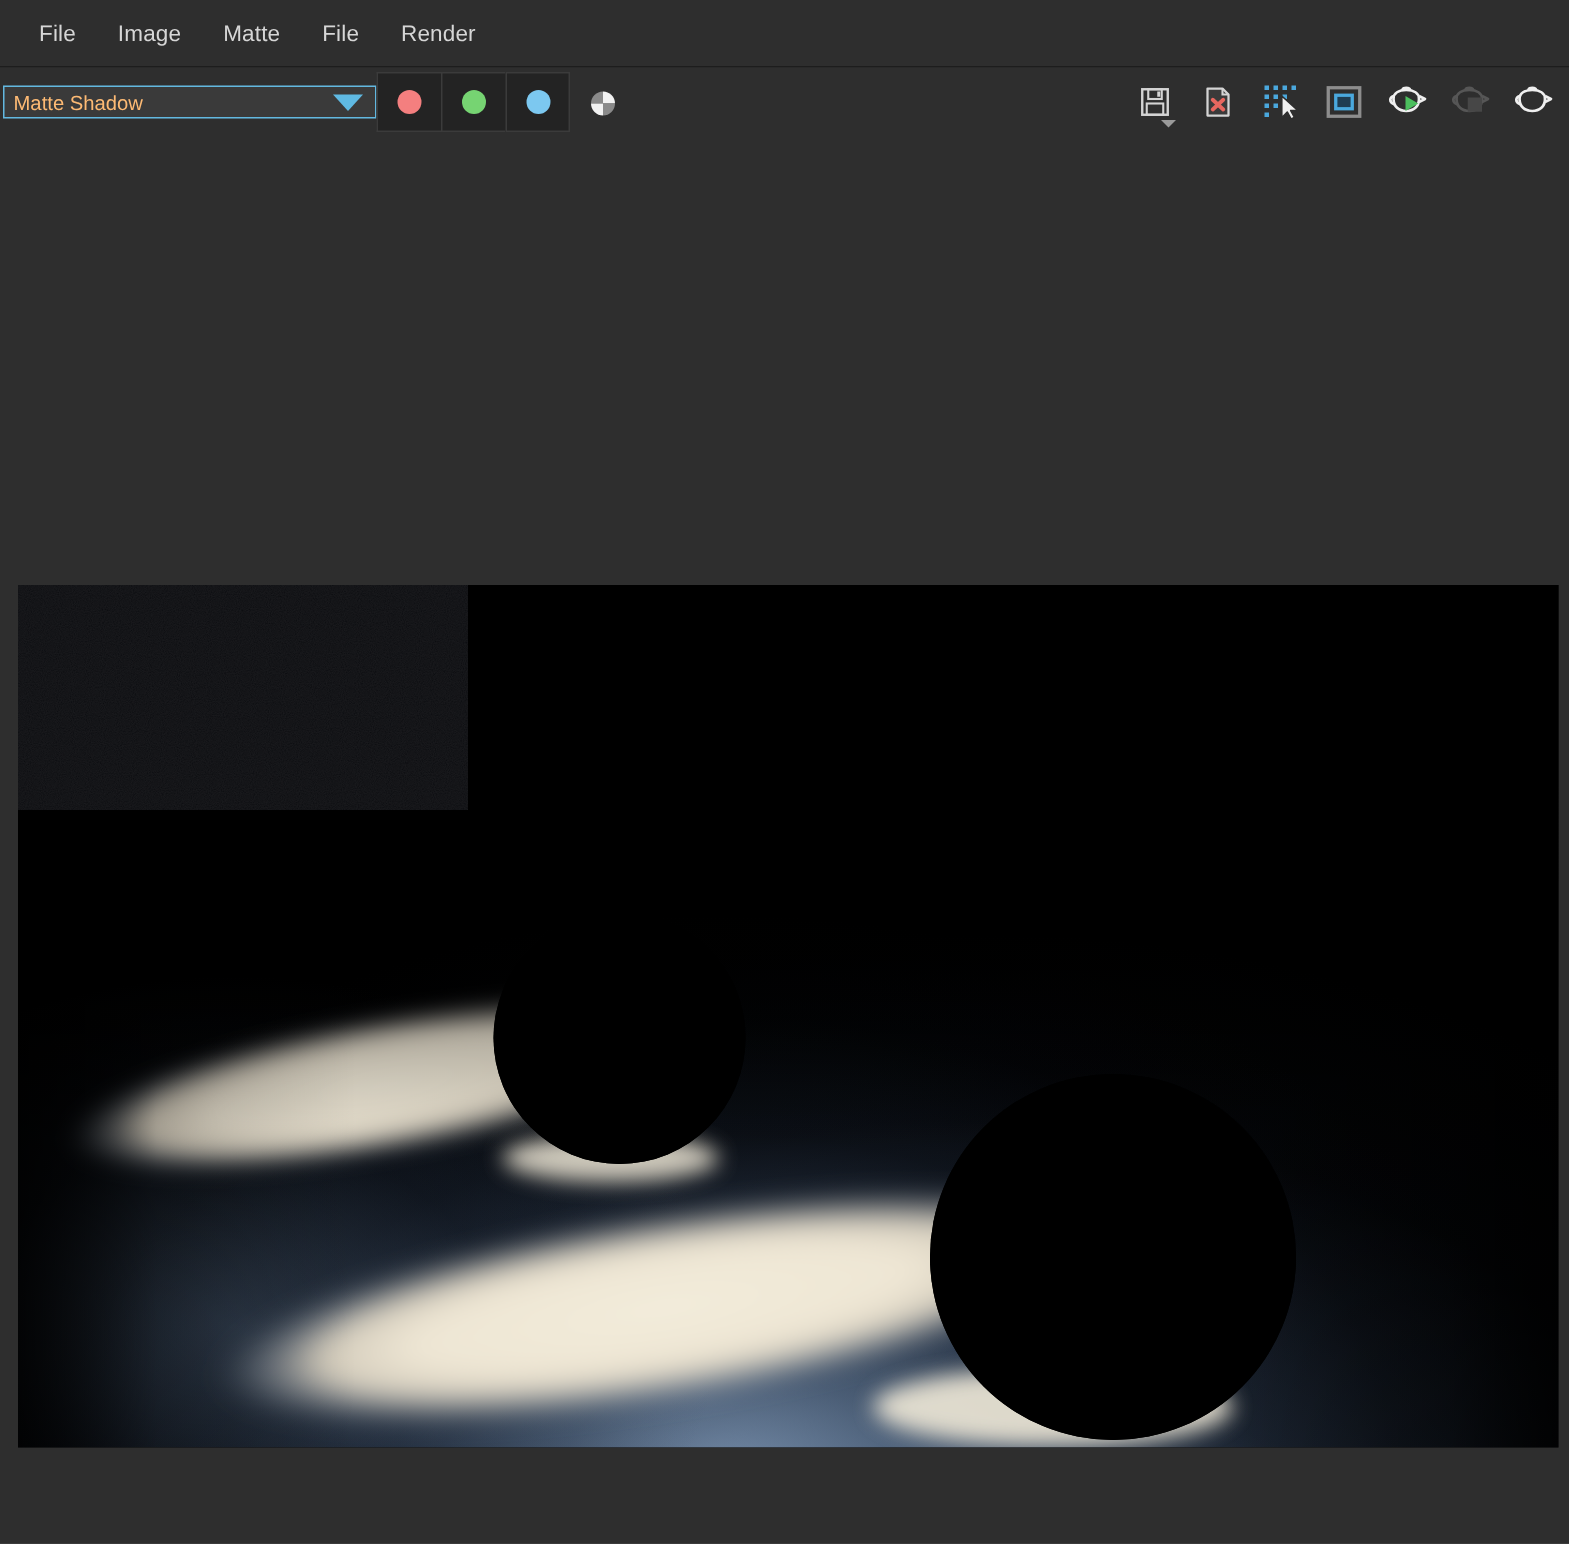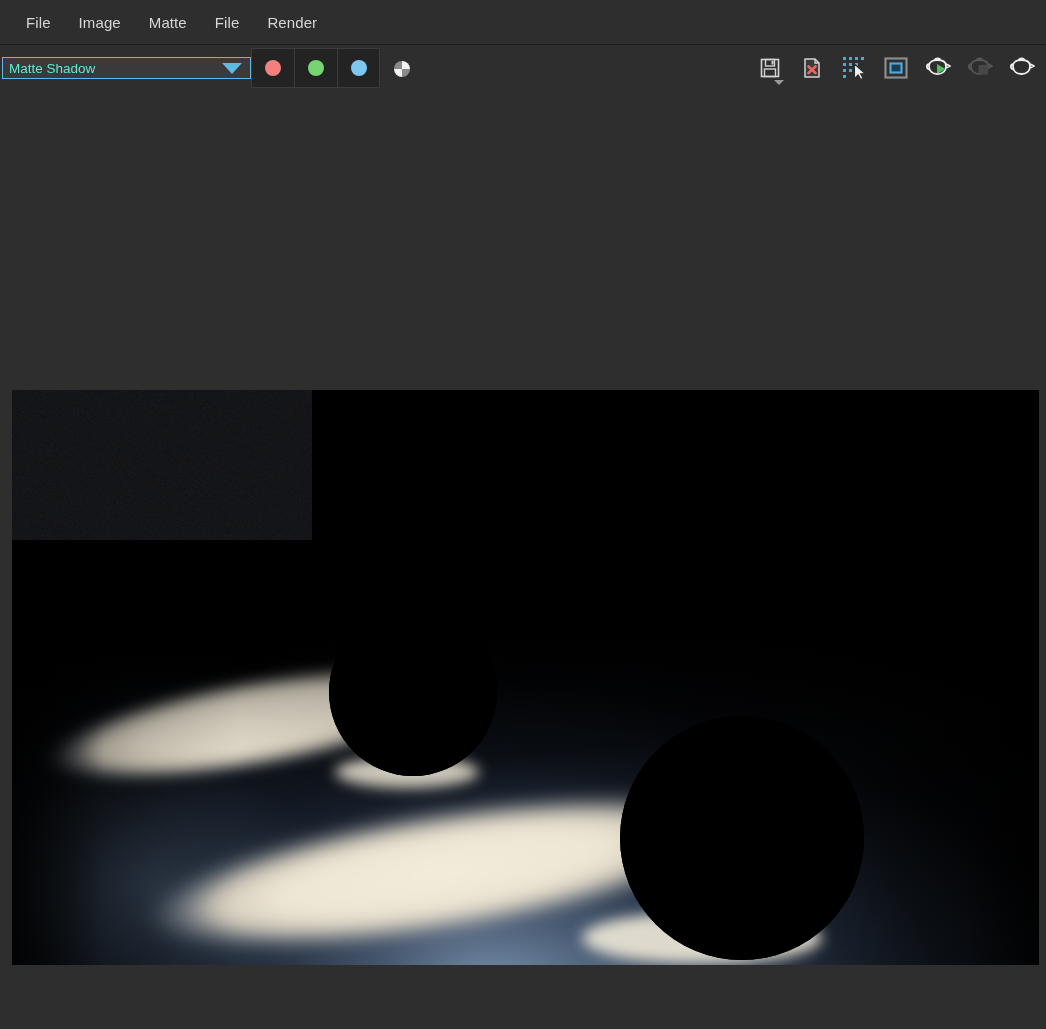--- a/index.html
+++ b/index.html
@@ -47,21 +47,21 @@
   .combo {
     position: absolute; left: 2px; top: 57px;
     width: 249px; height: 22px;
     background: #3a3a3a;
     border: 1px solid #62b8e0;
     box-sizing: border-box;
     display: flex; align-items: center;
     cursor: default;
   }
   .combo-label {
-    color: #5eead4;
+    color: #fdba74;
     font-size: 13.5px;
     padding-left: 6px;
     flex: 1;
     overflow: hidden; white-space: nowrap;
   }
   .combo-arrow {
     width: 0; height: 0;
     border-left: 10px solid transparent;
     border-right: 10px solid transparent;
     border-top: 11px solid #5fb9e2;

